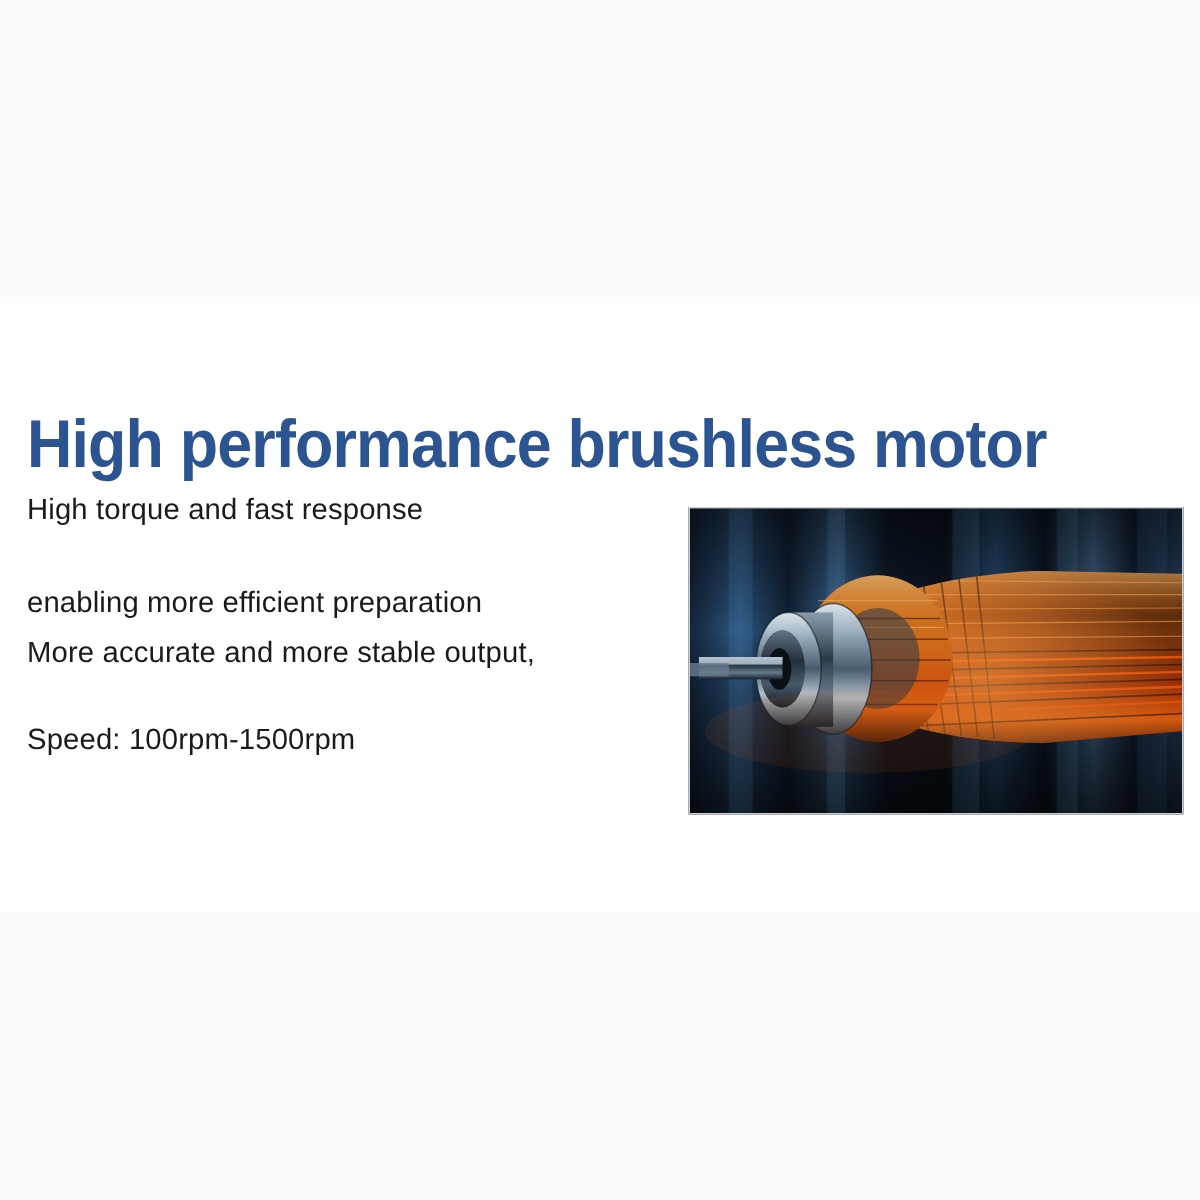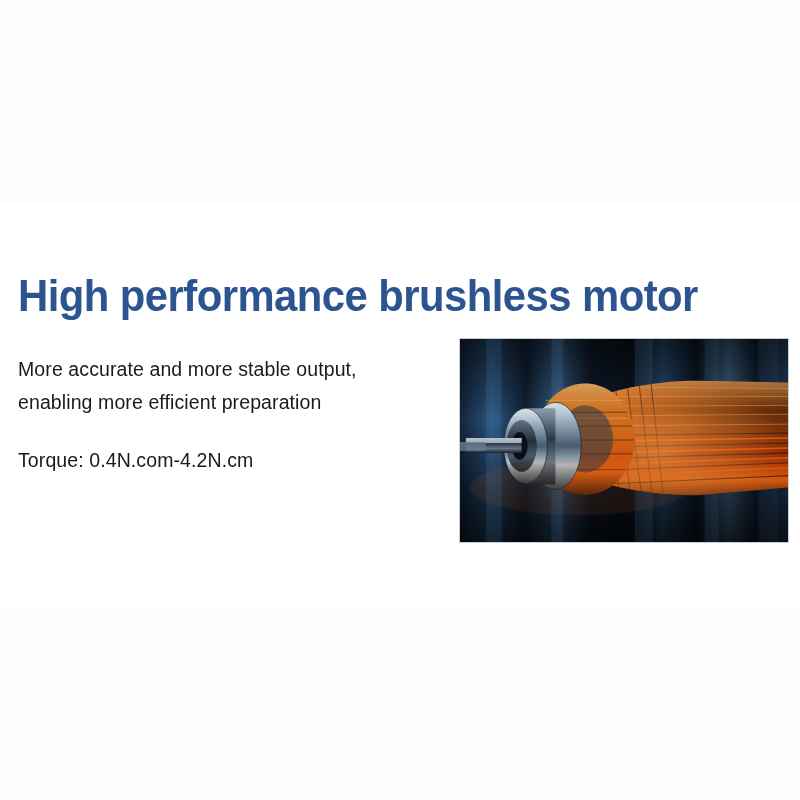--- a/index.html
+++ b/index.html
@@ -84,29 +84,30 @@
 <body>
 
 <div class="page">
 
   <div class="band band-top"></div>
   <div class="band band-bottom"></div>
 
   <h1 class="headline">High performance brushless motor</h1>
 
   <div class="copy">
+    <p class="lead">High torque and fast response</p>
 
     <div class="para-gap"></div>
 
+    <p>enabling more efficient preparation</p>
     <p>More accurate and more stable output,</p>
-    <p>enabling more efficient preparation</p>
 
     <div class="spec-gap"></div>
 
-    <p class="spec-line">Torque: 0.4N.com-4.2N.cm</p>
+    <p class="spec-line">Speed: 100rpm-1500rpm</p>
   </div>
 
   <div class="photo" title="Close-up of a brushless motor rotor with glowing orange copper windings and a polished steel shaft against a blurred blue background">
     <svg viewBox="0 0 330 205" preserveAspectRatio="none">
       <defs>
         <linearGradient id="bgBlue" x1="0" y1="0" x2="1" y2="0">
           <stop offset="0" stop-color="#16283f"></stop>
           <stop offset="0.10" stop-color="#2f5d8c"></stop>
           <stop offset="0.20" stop-color="#14243a"></stop>
           <stop offset="0.30" stop-color="#3d6f9e"></stop>

